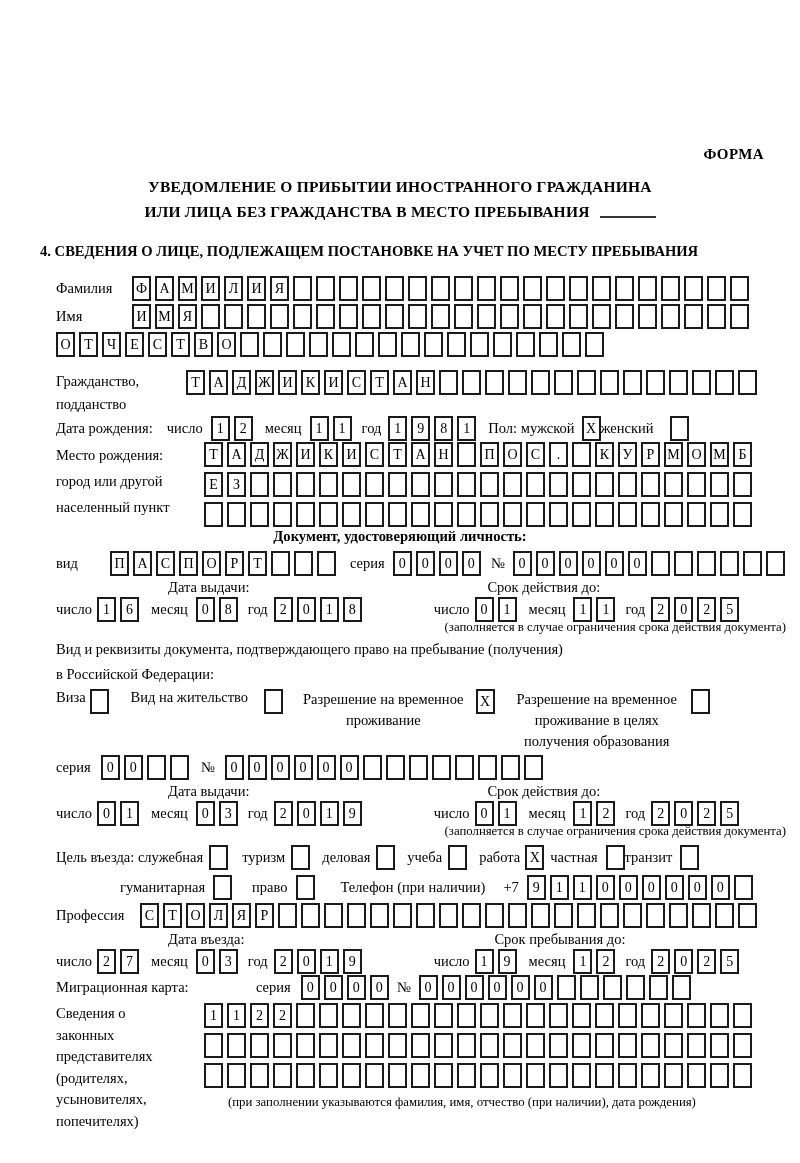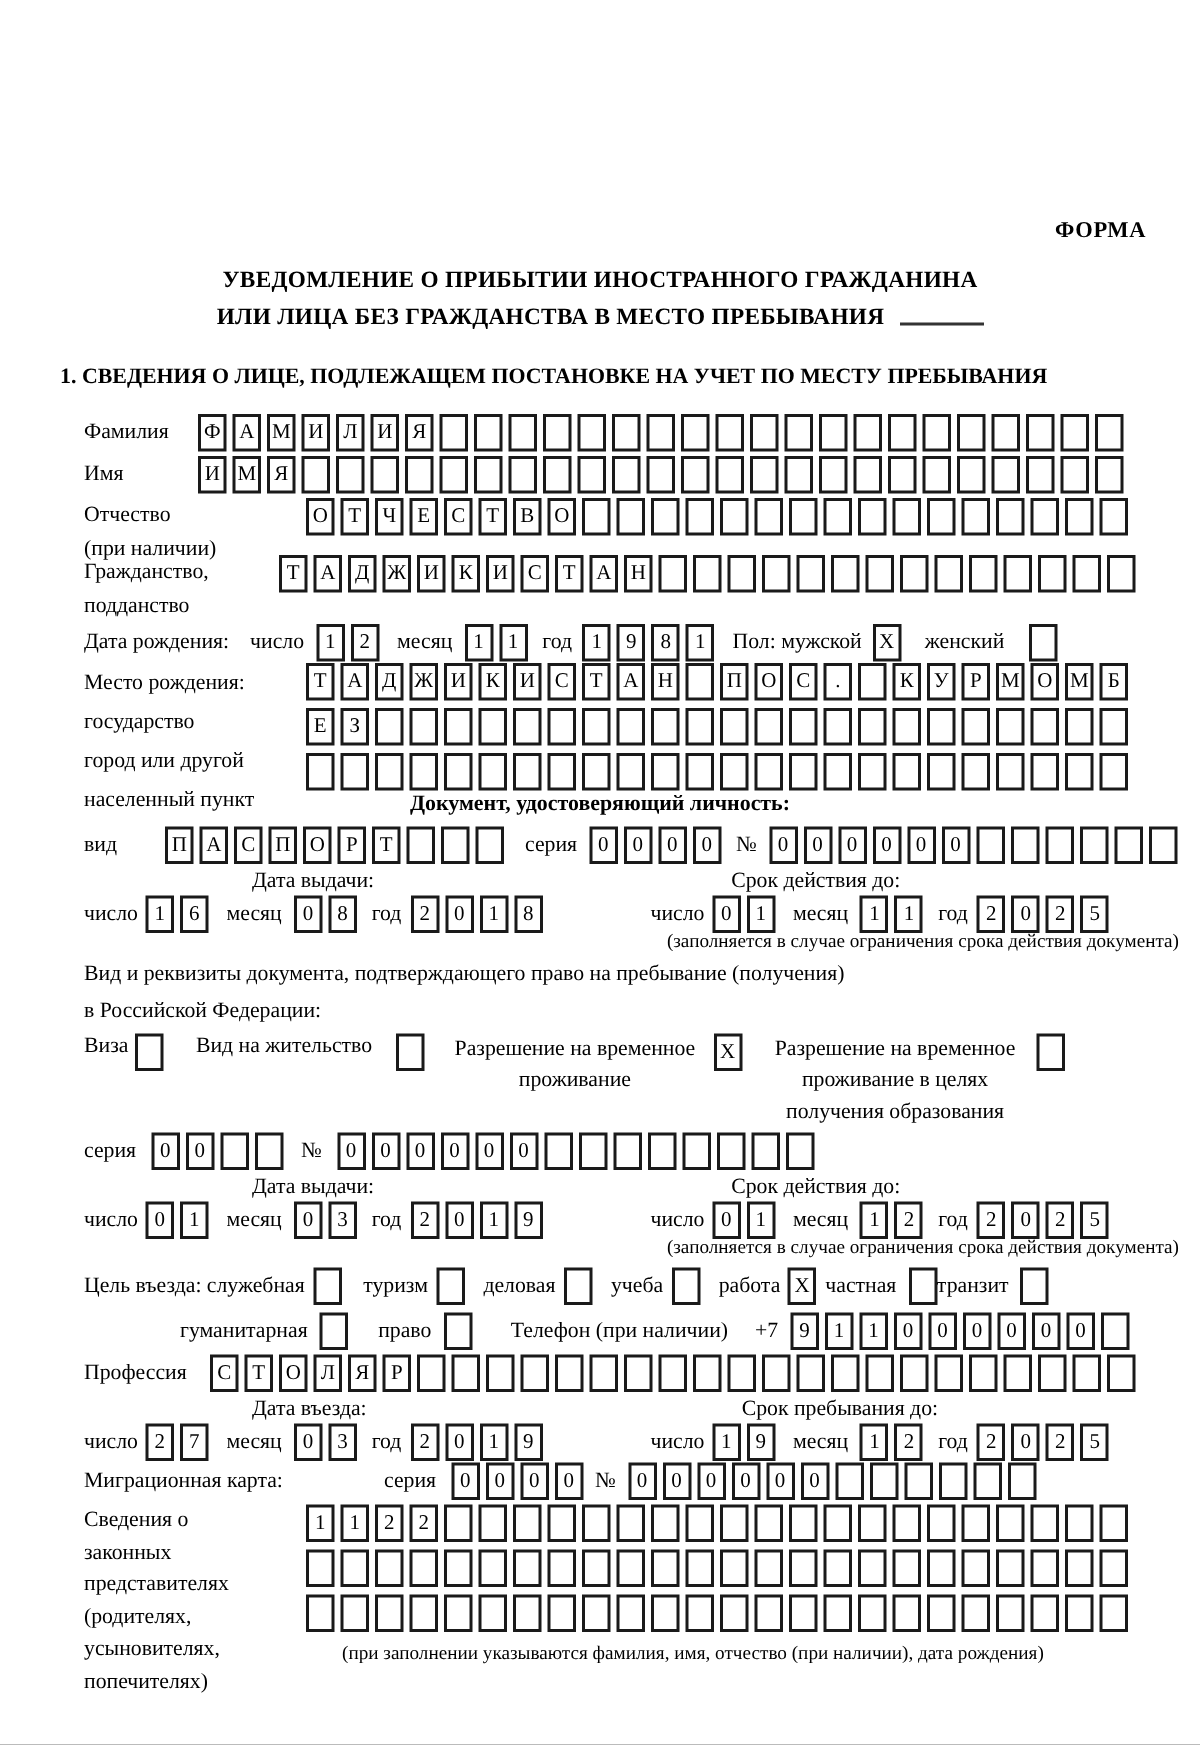--- a/index.html
+++ b/index.html
@@ -38,21 +38,21 @@
 <div class="page">
 
 
   <div class="abs forma" style="top:146px; right:36px;">ФОРМА</div>
 
   <div class="abs trow" style="top:178px;">УВЕДОМЛЕНИЕ О ПРИБЫТИИ ИНОСТРАННОГО ГРАЖДАНИНА</div>
   <div class="abs trow" style="top:203px;">
     <span>ИЛИ ЛИЦА БЕЗ ГРАЖДАНСТВА В МЕСТО ПРЕБЫВАНИЯ</span><span class="uline"></span>
   </div>
 
-  <div class="abs sec" style="top:243px; left:40px;">1. СВЕДЕНИЯ О ЛИЦЕ, ПОДЛЕЖАЩЕМ ПОСТАНОВКЕ НА УЧЕТ ПО МЕСТУ ПРЕБЫВАНИЯ</div>
+  <div class="abs sec" style="top:243px; left:40px;">4. СВЕДЕНИЯ О ЛИЦЕ, ПОДЛЕЖАЩЕМ ПОСТАНОВКЕ НА УЧЕТ ПО МЕСТУ ПРЕБЫВАНИЯ</div>
 
   <div class="row" style="top:276px;">
     <span class="lbl" style="width:76px;">Фамилия</span>
     <span class="boxrow">
         <span class="cell">Ф</span>
         <span class="cell">А</span>
         <span class="cell">М</span>
         <span class="cell">И</span>
         <span class="cell">Л</span>
         <span class="cell">И</span>
@@ -107,24 +107,20 @@
         <span class="cell"></span>
         <span class="cell"></span>
         <span class="cell"></span>
         <span class="cell"></span>
         <span class="cell"></span>
         <span class="cell"></span>
       </span>
   </div>
 
   <div class="row start" style="top:332px;">
-    <span class="lblcol" style="width:148px; line-height:23px;">
-      <div>Отчество</div>
-      <div>(при наличии)</div>
-    </span>
     <span class="boxrow">
         <span class="cell">О</span>
         <span class="cell">Т</span>
         <span class="cell">Ч</span>
         <span class="cell">Е</span>
         <span class="cell">С</span>
         <span class="cell">Т</span>
         <span class="cell">В</span>
         <span class="cell">О</span>
         <span class="cell"></span>
@@ -196,30 +192,29 @@
     <span class="boxrow" style="margin-left:7px;">
         <span class="cell">1</span>
         <span class="cell">9</span>
         <span class="cell">8</span>
         <span class="cell">1</span>
       </span>
     <span class="lbl" style="margin-left:12px;">Пол: мужской</span>
     <span class="boxrow" style="margin-left:7px;">
         <span class="cell">X</span>
       </span>
-    <span class="lbl" style="margin-left:16px;">женский</span>
+    <span class="lbl" style="">женский</span>
     <span class="boxrow" style="margin-left:16px;">
         <span class="cell"></span>
       </span>
   </div>
 
   <div class="row start" style="top:442px;">
     <span class="lblcol" style="width:148px;">
       <div>Место рождения:</div>
-      <div>государство</div>
       <div>город или другой</div>
       <div>населенный пункт</div>
     </span>
     <span class="boxcol">
       <span class="boxrow">
           <span class="cell">Т</span>
           <span class="cell">А</span>
           <span class="cell">Д</span>
           <span class="cell">Ж</span>
           <span class="cell">И</span>

